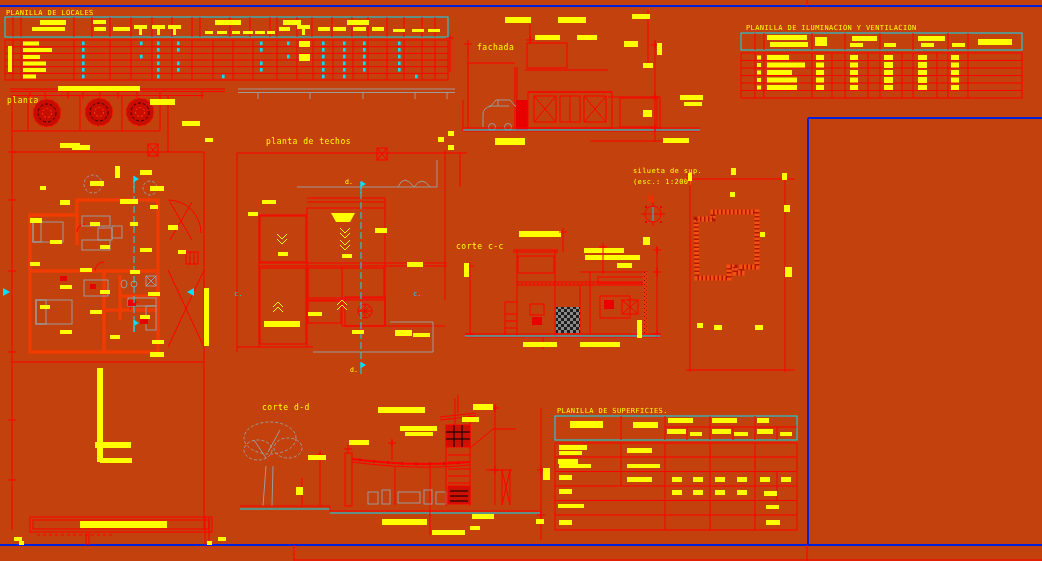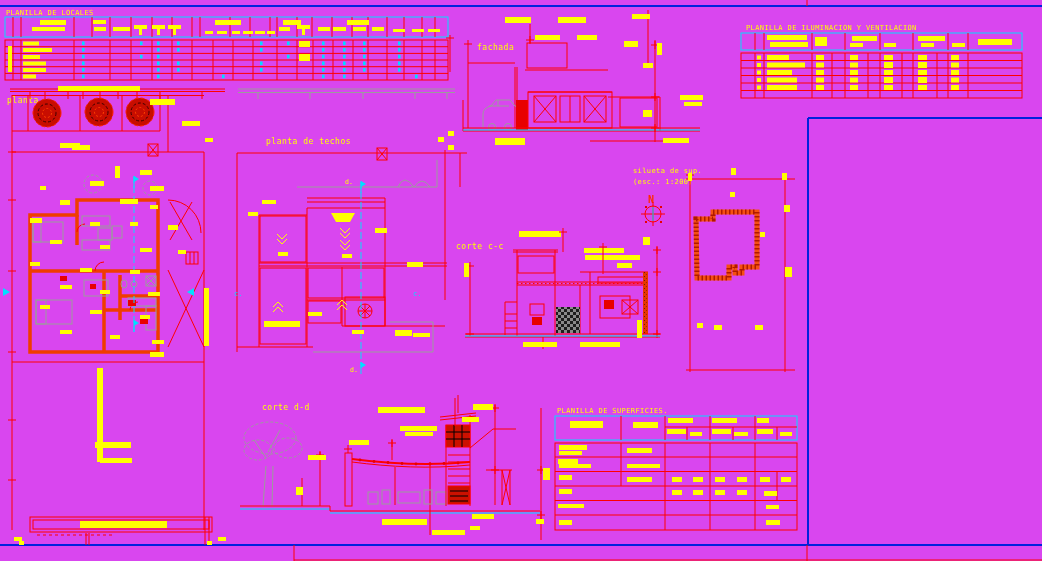--- a/index.html
+++ b/index.html
@@ -1,16 +1,16 @@
 <!DOCTYPE html>
 <html><head>
 <meta charset="utf-8">
 <style>
   html,body{margin:0;padding:0;background:#000;}
-  .viewport{position:relative;width:1042px;height:561px;background:#d946ef;overflow:hidden;
+  .viewport{position:relative;width:1042px;height:561px;background:#c2410c;overflow:hidden;
             font-family:"DejaVu Sans Mono", monospace;}
   svg{position:absolute;left:0;top:0;}
   text{font-family:"DejaVu Sans Mono", monospace;}
   .t7{font-size:7px;fill:#ffff00;letter-spacing:.4px;}
   .t8{font-size:8px;fill:#ffff00;letter-spacing:.5px;}
   .tc{font-size:7px;fill:#00e0ff;}
   .td{font-size:6.5px;fill:#ffff00;}
   .tn{font-size:10px;fill:#ff2a00;font-weight:bold;}
   .lr{stroke:#ff0000;stroke-width:1;fill:none;}
   .lr2{stroke:#ff0000;stroke-width:2;fill:none;}

